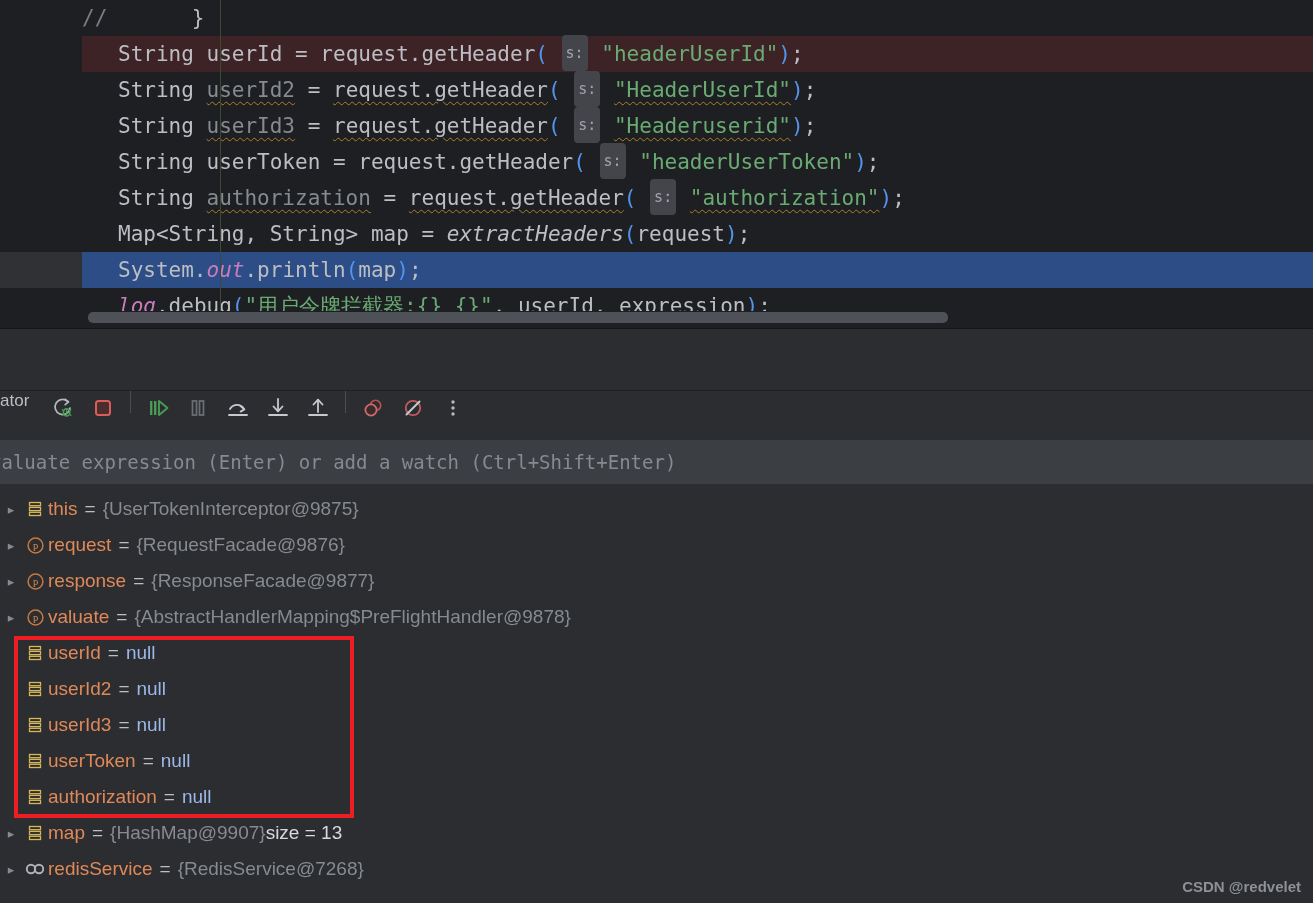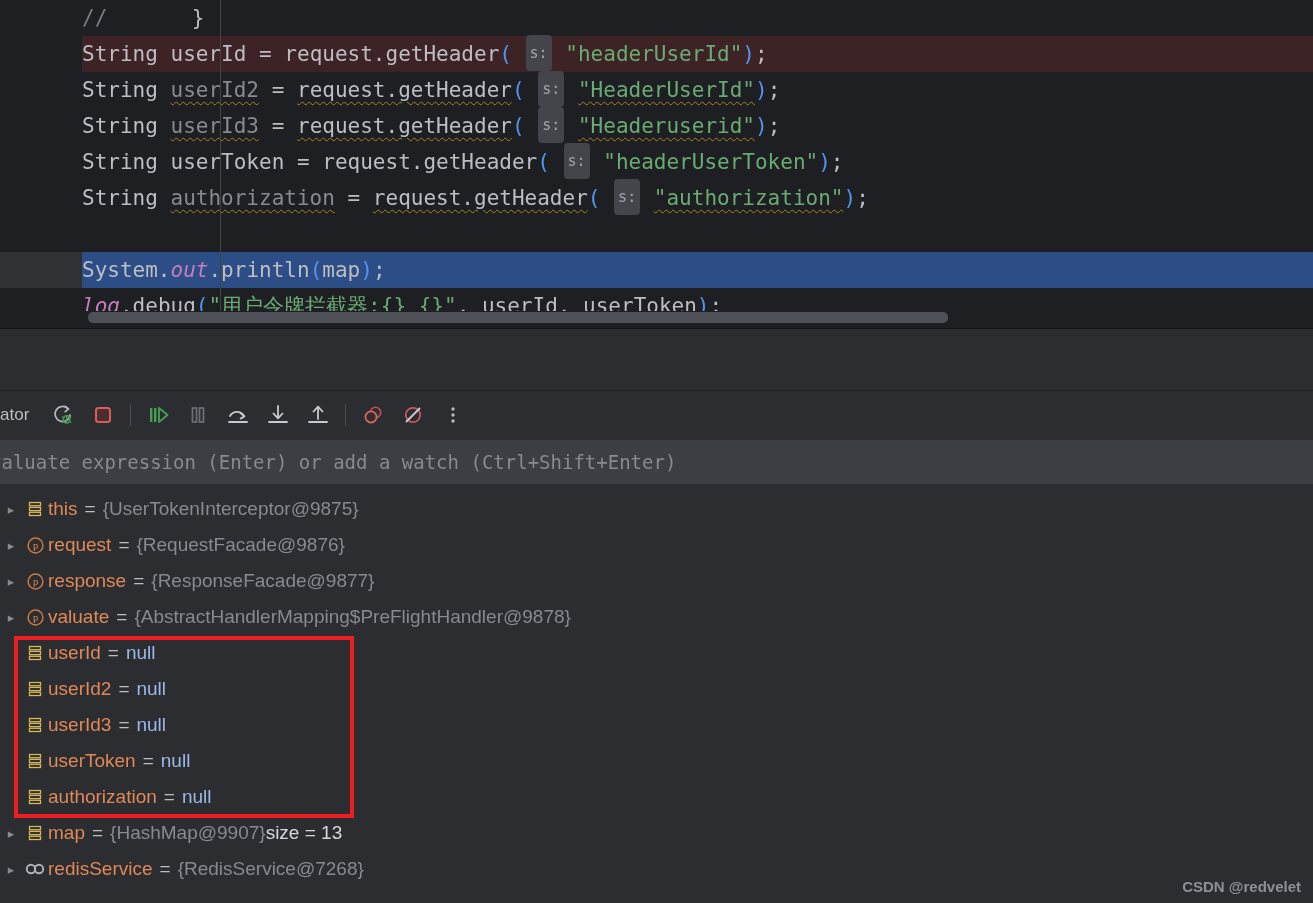--- a/index.html
+++ b/index.html
@@ -41,21 +41,21 @@
     background: #3d2326; z-index: 1;
   }
   .line-bg-exec {
     position: absolute; left: 82px; width: 1231px; height: 36px;
     background: #2c4d85; z-index: 1;
   }
   .line-bg-exec-gutter {
     position: absolute; left: 0; width: 82px; height: 36px;
     background: #2f3135; z-index: 1;
   }
-  .code-text { }
+  .code-text { padding-left: 36px; }
   .tok-type { color: #bcbec4; }
   .tok-ident{ color: #bcbec4; }
   .tok-str  { color: #6aab73; }
   .tok-punc { color: #5394ec; }
   .tok-cmt  { color: #7a7e85; }
   .tok-stat { color: #c77dbb; font-style: italic; }
   .tok-meth { color: #bcbec4; font-style: italic; }
   .tok-grey { color: #868a91; }
   .tok-cn   { color: #6aab73; }
 
@@ -99,21 +99,21 @@
   #gap {
     position: absolute; left: 0; top: 329px; width: 1313px; height: 62px;
     background: #2b2d30;
     border-bottom: 1px solid #1e1f22;
   }
 
   
   #debug-toolbar {
     position: absolute; left: 0; top: 391px; width: 1163px; height: 47px;
     background: #2b2d30;
-    display: flex; align-items: center;
+    display: flex; 
   }
   .tab-label {
     font-size: 17px; color: #bcbec4; padding-left: 0; margin-right: 14px;
     white-space: nowrap;
   }
   .tb-btn {
     width: 34px; height: 34px;
     display: flex; align-items: center; justify-content: center;
     border-radius: 5px; margin: 0 3px;
     cursor: pointer;
@@ -172,22 +172,23 @@
 <div id="editor">
   <div class="gutter-left"></div>
   <div class="code-area">
     <div class="indent-guide"></div>
   <div class="code-line" style="top: 0px;"><span style="padding-left:0"><span class="tok-cmt" style="margin-left:0">//</span><span style="padding-left:34px"></span><span class="tok-type">    }</span></span></div>
       <div class="code-line" style="top: 36px;"><span class="code-text"><span class="tok-type">String</span> <span class="tok-ident">userId</span> <span class="tok-type">=</span> <span class="tok-ident">request.getHeader</span><span class="tok-punc">(</span> <span class="hintbadge">s:</span> <span class="tok-str">"headerUserId"</span><span class="tok-punc">)</span><span class="tok-type">;</span></span></div>
       <div class="code-line" style="top: 72px;"><span class="code-text"><span class="tok-type">String</span> <span class="tok-grey sq-warn">userId2</span> <span class="tok-type">=</span> <span class="tok-ident sq-warn">request.getHeader</span><span class="tok-punc">(</span> <span class="hintbadge">s:</span> <span class="tok-str sq-warn">"HeaderUserId"</span><span class="tok-punc">)</span><span class="tok-type">;</span></span></div>
       <div class="code-line" style="top: 108px;"><span class="code-text"><span class="tok-type">String</span> <span class="tok-grey sq-warn">userId3</span> <span class="tok-type">=</span> <span class="tok-ident sq-warn">request.getHeader</span><span class="tok-punc">(</span> <span class="hintbadge">s:</span> <span class="tok-str sq-warn">"Headeruserid"</span><span class="tok-punc">)</span><span class="tok-type">;</span></span></div>
       <div class="code-line" style="top: 144px;"><span class="code-text"><span class="tok-type">String</span> <span class="tok-ident">userToken</span> <span class="tok-type">=</span> <span class="tok-ident">request.getHeader</span><span class="tok-punc">(</span> <span class="hintbadge">s:</span> <span class="tok-str">"headerUserToken"</span><span class="tok-punc">)</span><span class="tok-type">;</span></span></div>
       <div class="code-line" style="top: 180px;"><span class="code-text"><span class="tok-type">String</span> <span class="tok-grey sq-warn">authorization</span> <span class="tok-type">=</span> <span class="tok-ident sq-warn">request.getHeader</span><span class="tok-punc">(</span> <span class="hintbadge">s:</span> <span class="tok-str sq-warn">"authorization"</span><span class="tok-punc">)</span><span class="tok-type">;</span></span></div>
+      <div class="code-line" style="top: 216px;"><span class="code-text"><span class="tok-type">Map&lt;String, String&gt;</span> <span class="tok-ident">map</span> <span class="tok-type">=</span> <span class="tok-meth">extractHeaders</span><span class="tok-punc">(</span><span class="tok-ident">request</span><span class="tok-punc">)</span><span class="tok-type">;</span></span></div>
       <div class="code-line" style="top: 252px;"><span class="code-text"><span class="sq-grey"><span class="tok-ident">System</span><span class="tok-type">.</span><span class="tok-stat">out</span></span><span class="tok-type">.</span><span class="tok-ident">println</span><span class="tok-punc">(</span><span class="tok-ident">map</span><span class="tok-punc">)</span><span class="tok-type">;</span></span></div>
-      <div class="code-line" style="top: 288px;"><span class="code-text"><span class="tok-stat">log</span><span class="tok-type">.</span><span class="tok-ident">debug</span><span class="tok-punc">(</span><span class="tok-cn">"用户令牌拦截器:{} {}"</span><span class="tok-ident">, userId, userToken</span><span class="tok-punc">)</span><span class="tok-type">;</span></span></div>
+      <div class="code-line" style="top: 288px;"><span class="code-text"><span class="tok-stat">log</span><span class="tok-type">.</span><span class="tok-ident">debug</span><span class="tok-punc">(</span><span class="tok-cn">"用户令牌拦截器:{} {}"</span><span class="tok-ident">, userId, expression</span><span class="tok-punc">)</span><span class="tok-type">;</span></span></div>
     </div>
   <div class="hscroll-track"></div>
   <div class="hscroll-thumb"></div>
   <div class="editor-bottom-rule"></div>
 <div class="line-bg-bp" style="top: 36px;"></div>
     <div class="line-bg-exec-gutter" style="top: 252px;"></div>
     <div class="line-bg-exec" style="top: 252px;"></div>
   </div>
 
 <div id="gap"></div>

